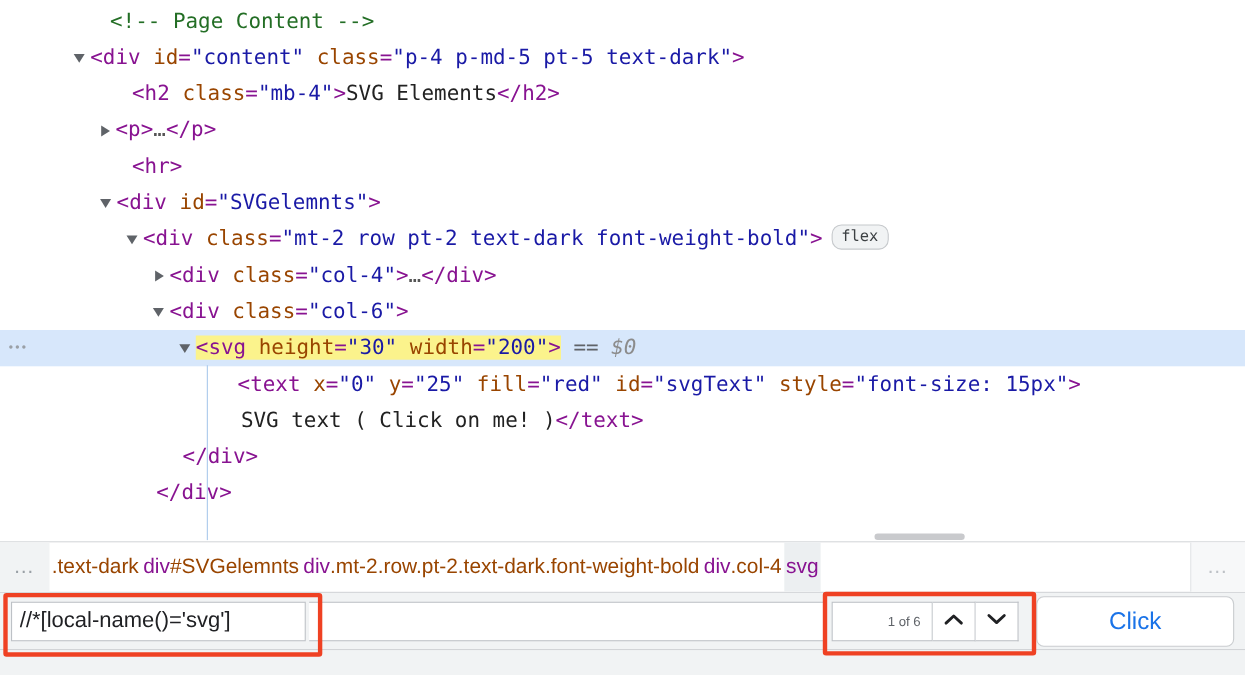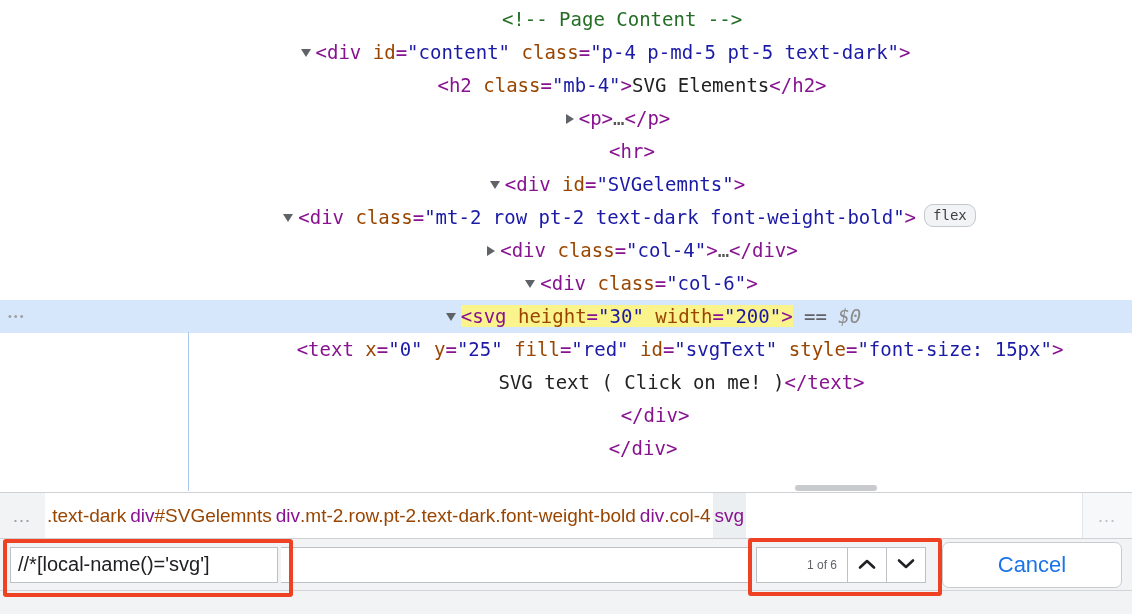--- a/index.html
+++ b/index.html
@@ -33,22 +33,21 @@
     font-size: 19px;
     line-height: 33px;
     color: #222222;
     padding-top: 3px;
     box-sizing: border-box;
   }
   .node-row {
     position: relative;
     height: 33px;
     white-space: nowrap;
-    padding-left: 12px;
-    text-align: center;
+    padding-left: 0;
   }
   .node-row.selected {
     background: #d7e7fb;
   }
   .node-inner {
     position: relative;
     display: inline-block;
     white-space: nowrap;
   }
   .gutter-dots {
@@ -358,17 +357,17 @@
       <div class="nav-btn">
         <span>
           <svg width="18" height="12" viewBox="0 0 18 12">
             <path d="M2 2.5 L9 9 L16 2.5" stroke="#202124" stroke-width="2.6" fill="none" stroke-linecap="round" stroke-linejoin="round"></path>
           </svg>
         </span>
       </div>
       <div class="annot-box annot-match"></div>
     </div>
 
-    <div class="cancel-btn">Cancel</div>
+    <div class="cancel-btn">Click</div>
   </div>
 
   <div class="bottom-strip"></div>
 </div>
 
 </body></html>

